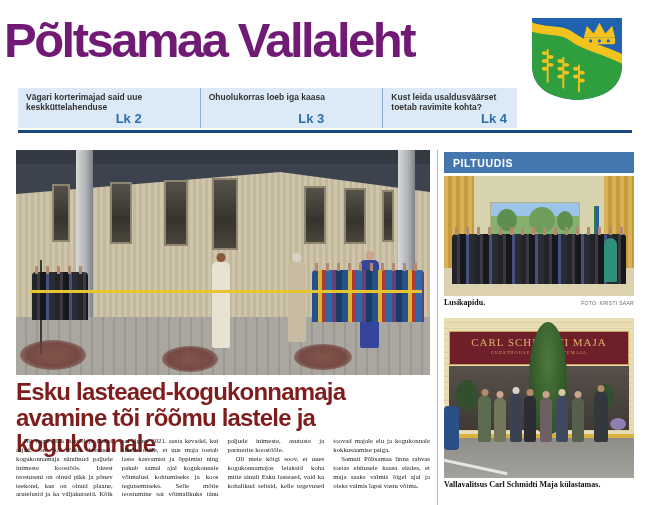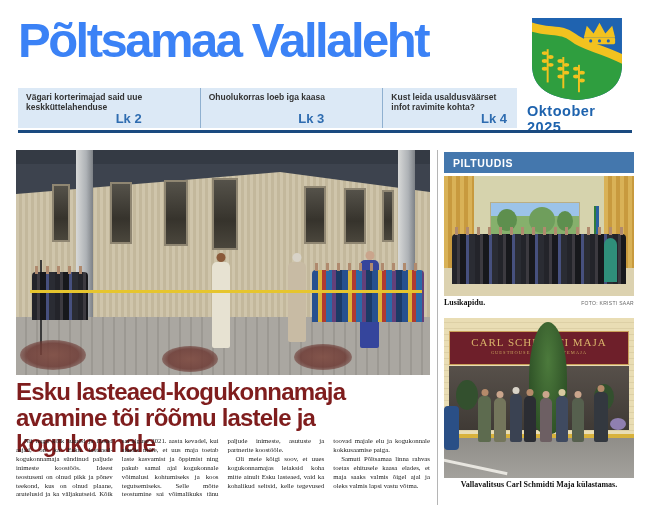--- a/index.html
+++ b/index.html
@@ -1,22 +1,22 @@
 <!DOCTYPE html>
 <html><head>
 <meta charset="utf-8">
 <style>
   html,body{margin:0;padding:0;background:#ffffff;}
   .page{position:relative;width:650px;height:505px;background:#fff;overflow:hidden;
         font-family:"Liberation Sans",sans-serif;}
 
   
-  .masthead-title{position:absolute;left:18px;top:16px;width:505px;
+  .masthead-title{position:absolute;left:4px;top:16px;width:505px;
      font-size:49px;font-weight:bold;letter-spacing:-2.5px;line-height:1;
-     color:#3b82f6;white-space:nowrap;}
+     color:#701a75;white-space:nowrap;}
   .issue-date{position:absolute;left:527px;top:103px;width:102px;
      font-size:14.5px;font-weight:bold;color:#1e63ae;letter-spacing:.5px;}
   .arms{position:absolute;left:527px;top:14px;width:100px;height:88px;}
 
   
   .teasers{position:absolute;left:18px;top:88px;width:499px;height:40px;
      background:#dce9f6;display:flex;gap:48px;}
   .teaser{position:relative;flex:1;padding:4px 8px 2px 8px;box-sizing:border-box;}
   .teaser+.teaser{border-left:1px solid #8fb0d0;}
   .teaser-text{font-size:8.5px;line-height:1.2;color:#333;font-weight:bold;max-width:120px;}
@@ -141,33 +141,32 @@
           <rect x="2" y="0" width="2" height="28"></rect>
           <ellipse cx="0" cy="4" rx="3" ry="2"></ellipse>
             <ellipse cx="6" cy="8" rx="3" ry="2"></ellipse>
           <ellipse cx="0" cy="12" rx="3" ry="2"></ellipse>
             <ellipse cx="6" cy="16" rx="3" ry="2"></ellipse>
         </g>
       </g>
     </g>
   </svg>
 
-  <div class="issue-date">Oktoober 2025</div>
 
   <div class="teasers">
     <div class="teaser">
       <div class="teaser-text">Vägari korterimajad said uue keskküttelahenduse</div>
       <div class="teaser-page">Lk 2</div>
     </div>
     <div class="teaser">
       <div class="teaser-text">Ohuolukorras loeb iga kaasa</div>
       <div class="teaser-page">Lk 3</div>
     </div>
     <div class="teaser">
-      <div class="teaser-text">Kust leida usaldusväärset infot ravimite kohta?</div>
+      <div class="teaser-text">Kust leida usaldusväärset toetab ravimite kohta?</div>
       <div class="teaser-page">Lk 4</div>
     </div>
   </div>
   <div class="top-rule"></div>
 
   <div class="vdivider"></div>
 
   <div class="main-photo">
     <svg class="roof" viewBox="0 0 414 60" preserveAspectRatio="none">
       <polygon points="0,0 414,0 414,42 264,22 0,44" fill="#3d434e"></polygon>
@@ -271,19 +270,19 @@
     <div class="fig" style="left:112px;top:78px;width:12px;height:46px;background:#3f4a60;z-index:6;">
         <div class="head" style="background:#d8c9a0;width:7px;height:7px;top:-7px;"></div>
       </div>
     <div class="fig" style="left:128px;top:80px;width:12px;height:44px;background:#56604e;z-index:6;">
         <div class="head" style="background:#caa58c;width:7px;height:7px;top:-7px;"></div>
       </div>
     <div class="fig" style="left:150px;top:74px;width:14px;height:50px;background:#33383f;z-index:6;">
         <div class="head" style="background:#b58a6a;width:7px;height:7px;top:-7px;"></div>
       </div>
   </div>
-  <div class="cap-row" style="top:480px;justify-content:center;">
+  <div class="cap-row" style="top:480px;">
     <span class="cap">Vallavalitsus Carl Schmidti Maja külastamas.</span>
   </div>
 
   <div class="sb-photo p3fix"></div>
 
 </div>
 
 </body></html>

